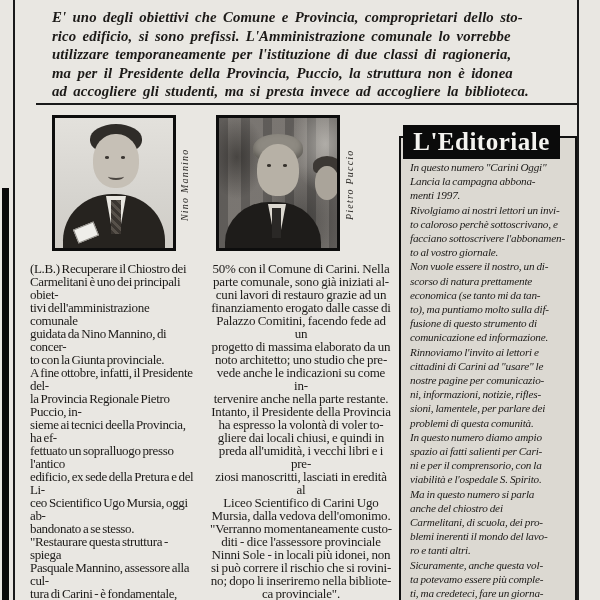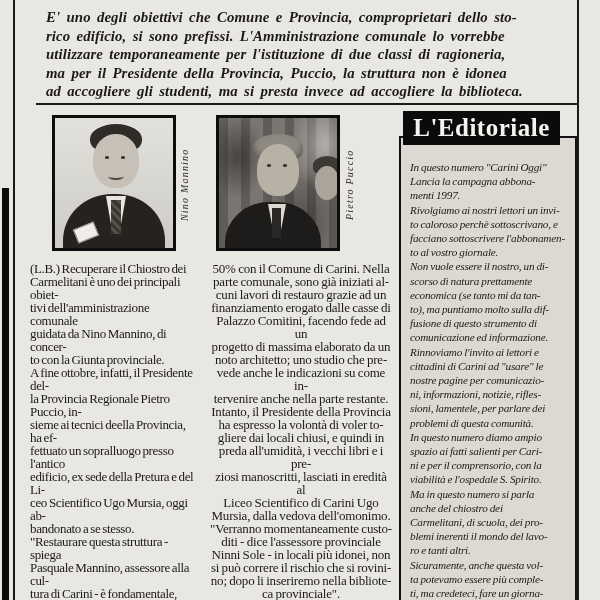--- a/index.html
+++ b/index.html
@@ -13,21 +13,21 @@
     background:var(--paper);
     font-family:"Liberation Serif","DejaVu Serif",serif;
     color:var(--ink);
   }
   .prelines{white-space:pre-line;}
   
   .edge-bar{position:absolute;left:2px;top:188px;width:7px;height:412px;background:#0a0a0a;}
   .rule-left{position:absolute;left:13px;top:0;width:2px;height:600px;background:#1a1a1a;}
   .rule-right{position:absolute;left:577px;top:0;width:2px;height:600px;background:#1a1a1a;}
   
-  .lead{position:absolute;left:46px;top:8px;width:534px;
+  .lead{position:absolute;left:52px;top:8px;width:534px;
     font-weight:bold;font-style:italic;font-size:14.8px;line-height:18.6px;
     word-spacing:2.5px;letter-spacing:.1px;}
   .lead-divider{position:absolute;left:36px;top:103px;width:541px;height:2px;background:#1a1a1a;}
   
   .photo{position:absolute;width:124px;height:136px;border:3px solid #0d0d0d;overflow:hidden;}
   .photo.mannino{left:52px;top:115px;background:linear-gradient(180deg,#e3e1dc 0%,#d6d4cf 60%,#cfccc6 100%);}
   .photo.puccio{left:216px;top:115px;
     background:
       radial-gradient(40px 60px at 15% 30%,rgba(30,28,26,.55),transparent 70%),
       radial-gradient(50px 70px at 90% 20%,rgba(230,228,222,.5),transparent 70%),
@@ -66,21 +66,21 @@
   
   .col{position:absolute;top:262px;font-size:13px;line-height:13px;
     letter-spacing:-.35px;word-spacing:-1px;}
   .col1{left:30px;width:168px;}
   .col2{left:210px;width:182px;letter-spacing:-.2px;word-spacing:-.6px;text-align:center;}
   
   .editorial-panel{position:absolute;left:399px;top:136px;width:178px;height:464px;
     border:2px solid #111;border-bottom:none;background:var(--panel_paper);overflow:hidden;}
   .editorial-text{padding:22px 5px 0 9px;font-style:italic;font-size:11.2px;line-height:14.2px;
     letter-spacing:-.2px;word-spacing:-.5px;}
-  .editorial-header{position:absolute;left:403px;top:111px;width:157px;height:34px;
+  .editorial-header{position:absolute;left:403px;top:125px;width:157px;height:34px;
     background:var(--header_bg);color:var(--header_text);
     display:flex;align-items:center;justify-content:center;
     font-weight:bold;font-size:25px;letter-spacing:.5px;}
 </style>
 </head>
 <body>
 
 <div class="page">
 
   <div class="edge-bar"></div>

